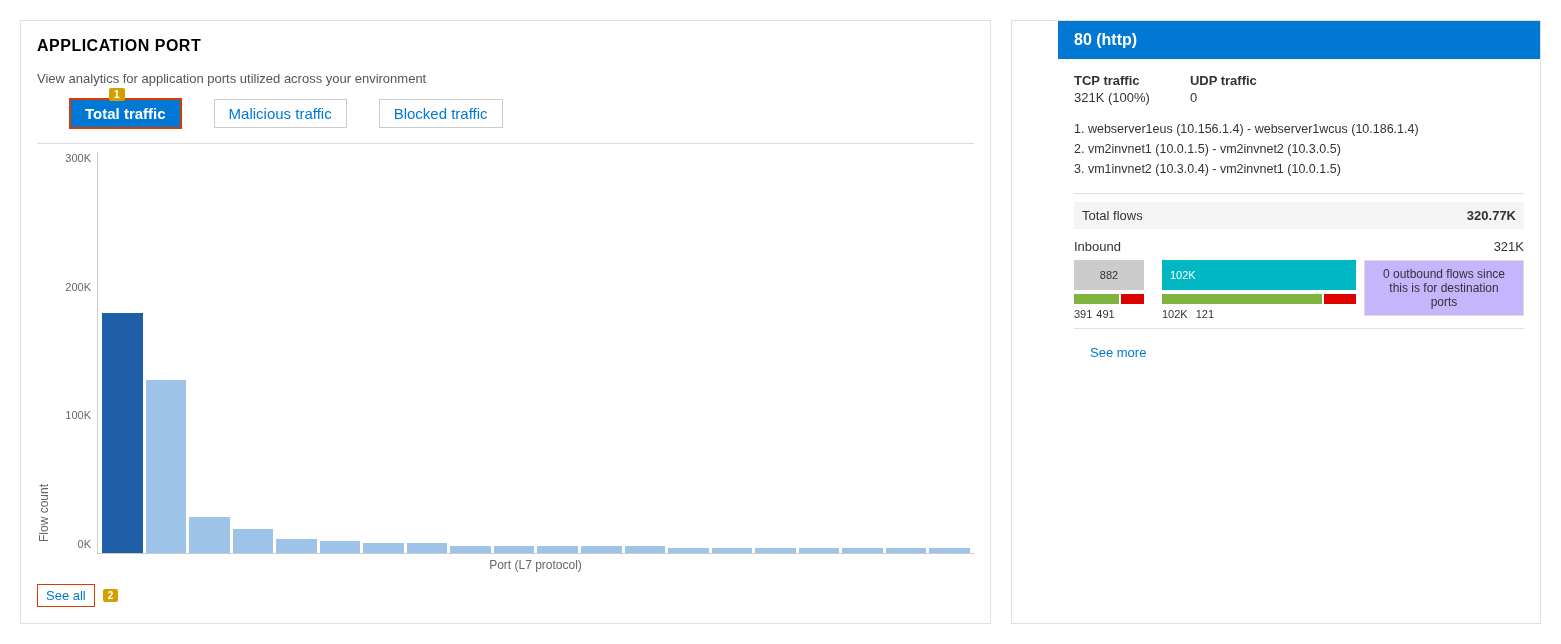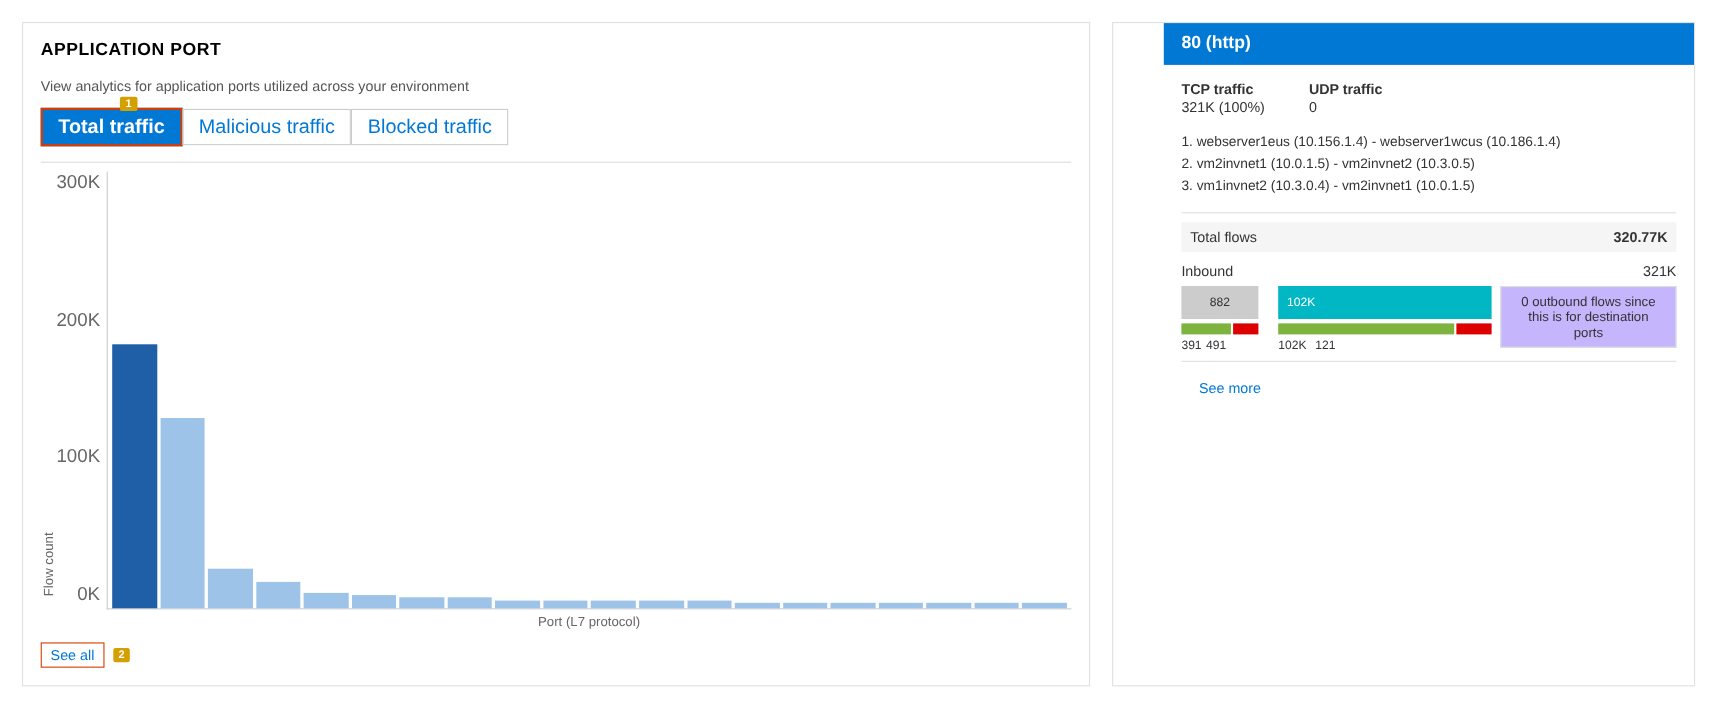--- a/index.html
+++ b/index.html
@@ -53,25 +53,26 @@
       background: #d4a000;
       color: #fff;
       font-size: 10px;
       font-weight: bold;
       padding: 1px 5px;
       border-radius: 2px;
       z-index: 10;
     }
     .tab-btn {
       padding: 5px 14px;
-      font-size: 18px;
+      font-size: 15px;
       cursor: pointer;
       border: 1px solid #ccc;
       background: #fff;
       color: #0078d4;
+      margin-left: 32px;
     }
     .tab-btn.active {
       background: #0078d4;
       color: #fff;
       border: 2px solid #d83b01;
       font-weight: 600;
     }
     .tab-btn:not(.active) {
       border: 1px solid #ccc;
     }
@@ -224,21 +225,21 @@
       display: flex;
       flex-direction: row;
       min-height: 280px;
     }
     .y-axis {
       display: flex;
       flex-direction: column;
       justify-content: space-between;
       align-items: flex-end;
       padding-right: 6px;
-      font-size: 17px;
+      font-size: 11px;
       color: #666;
       padding-bottom: 22px;
       width: 40px;
     }
     .chart-plot {
       flex: 1;
       display: flex;
       flex-direction: column;
     }
     .bars-container {

